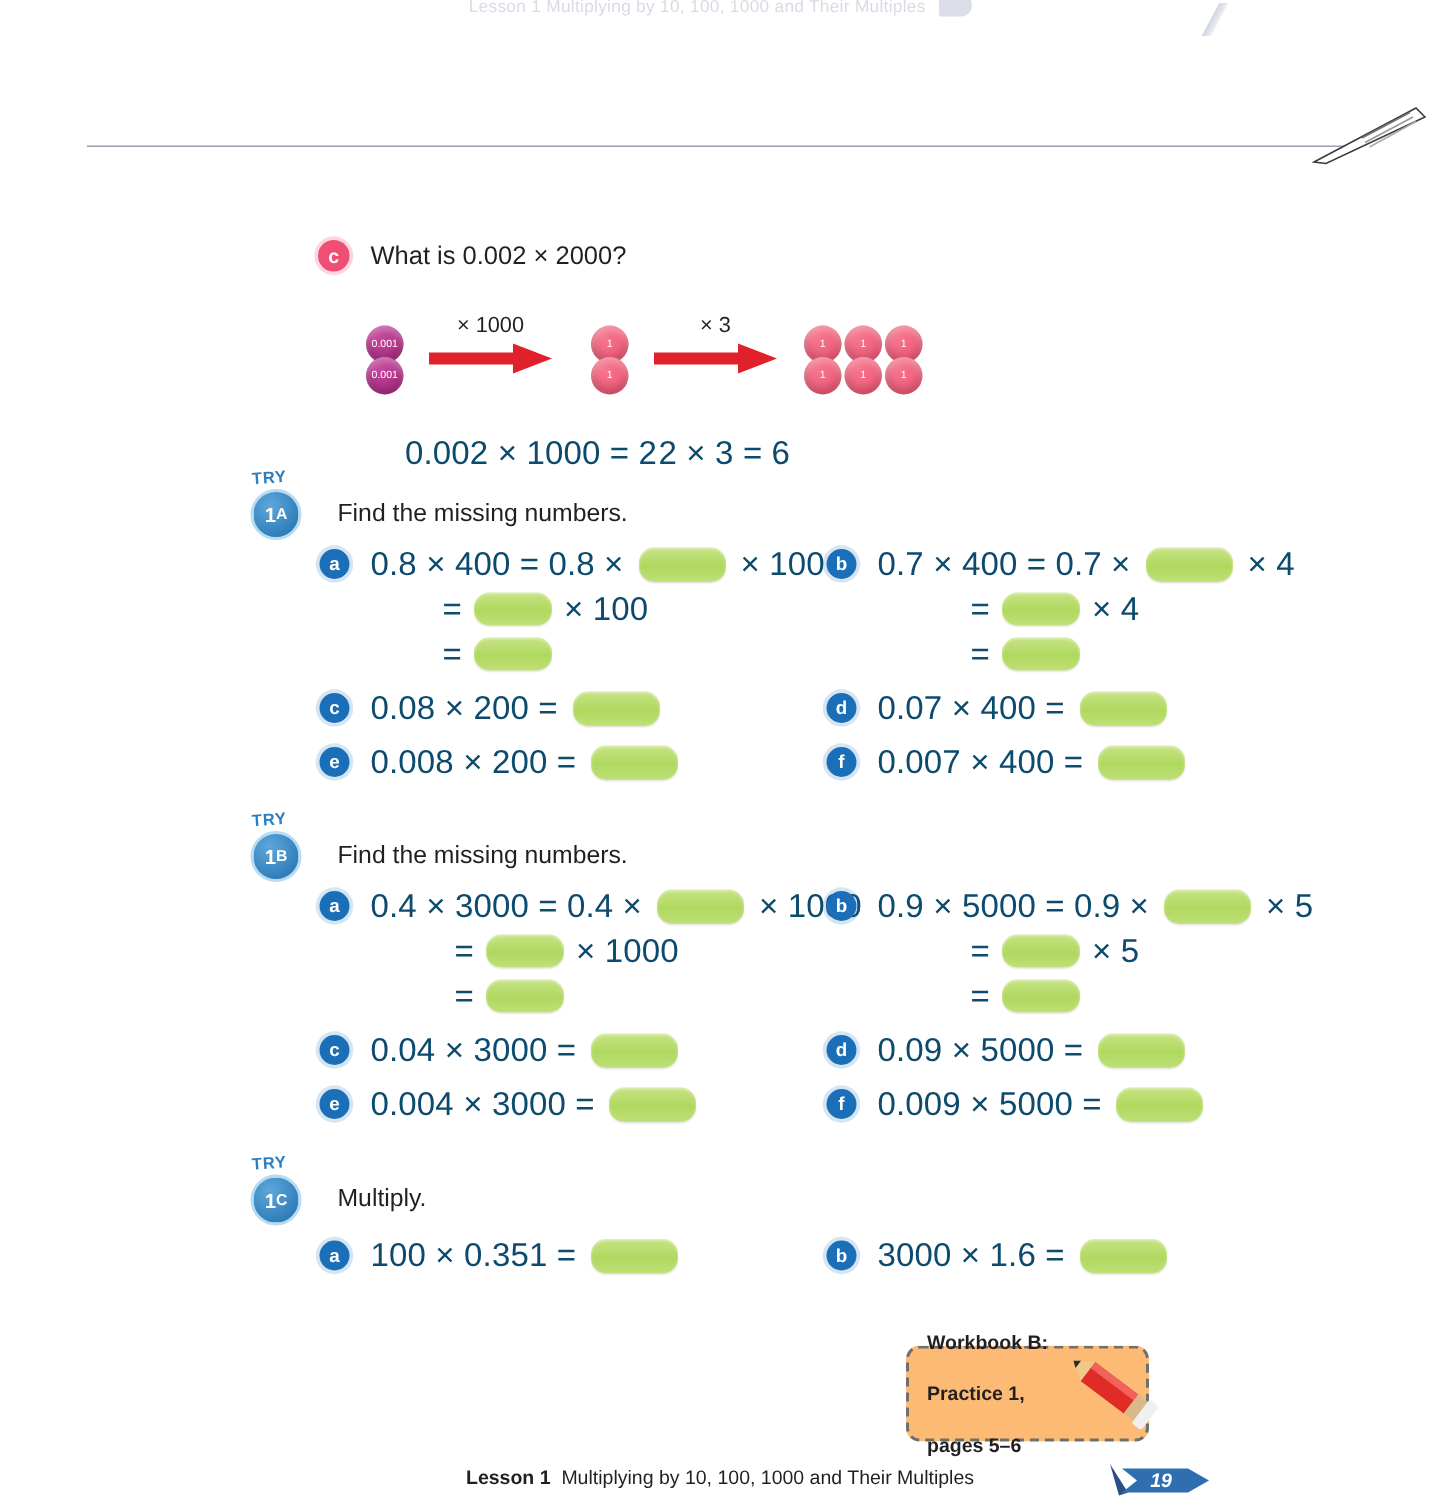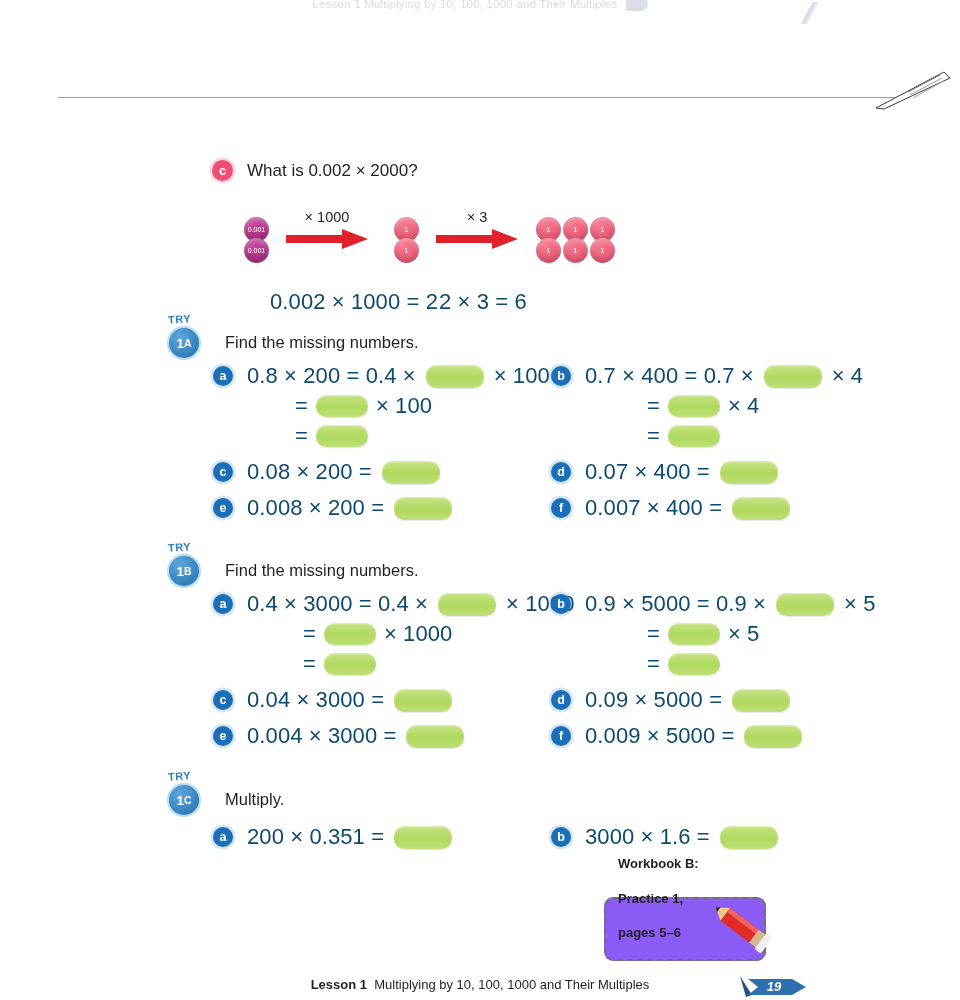--- a/index.html
+++ b/index.html
@@ -248,23 +248,23 @@
 
   
   .workbook {
     position: absolute;
     left: 604px;
     top: 897px;
     width: 158px;
     height: 60px;
     border: 2px dashed #6f6f6f;
     border-radius: 9px;
-    background: #8b5cf6;
-    display: flex;
-    align-items: flex-end;
+    background: #fdba74;
+    display: flex;
+    align-items: center;
   }
   .wb-text {
     font-size: 13px;
     font-weight: bold;
     line-height: 1.33;
     color: #231f20;
     margin-left: 12px;
     white-space: pre-line;
   }
   .wb-pencil { position: absolute; right: -16px; top: 2px; }
@@ -377,21 +377,21 @@
       <span>1</span>
         <span class="sub">A</span>
     </div>
   </div>
   <div class="sec-title">Find the missing numbers.</div>
   <div class="rows">
     <div class="col-l">
 
       <div class="qrow">
         <div class="bullet-blue">a</div>
-        <span class="math lbl">0.8 × 200 = 0.4 ×</span>
+        <span class="math lbl">0.8 × 400 = 0.8 ×</span>
         <span class="blank w-lg"></span>
         <span class="math">× 100</span>
       </div>
       <div class="cont-row" style="padding-left:82px;">
         <span class="math">=</span>
         <span class="blank w-md"></span>
         <span class="math">× 100</span>
       </div>
       <div class="cont-row" style="padding-left:82px;">
         <span class="math">=</span>
@@ -518,21 +518,21 @@
     <div class="try-circle">
       <span>1</span>
         <span class="sub">C</span>
     </div>
   </div>
   <div class="sec-title">Multiply.</div>
   <div class="rows" style="top:52px;">
     <div class="col-l">
       <div class="qrow">
         <div class="bullet-blue">a</div>
-        <span class="math lbl">200 × 0.351 =</span>
+        <span class="math lbl">100 × 0.351 =</span>
         <span class="blank w-lg"></span>
       </div>
     </div>
     <div class="col-r">
       <div class="qrow">
         <div class="bullet-blue">b</div>
         <span class="math lbl">3000 × 1.6 =</span>
         <span class="blank w-lg"></span>
       </div>
     </div>

